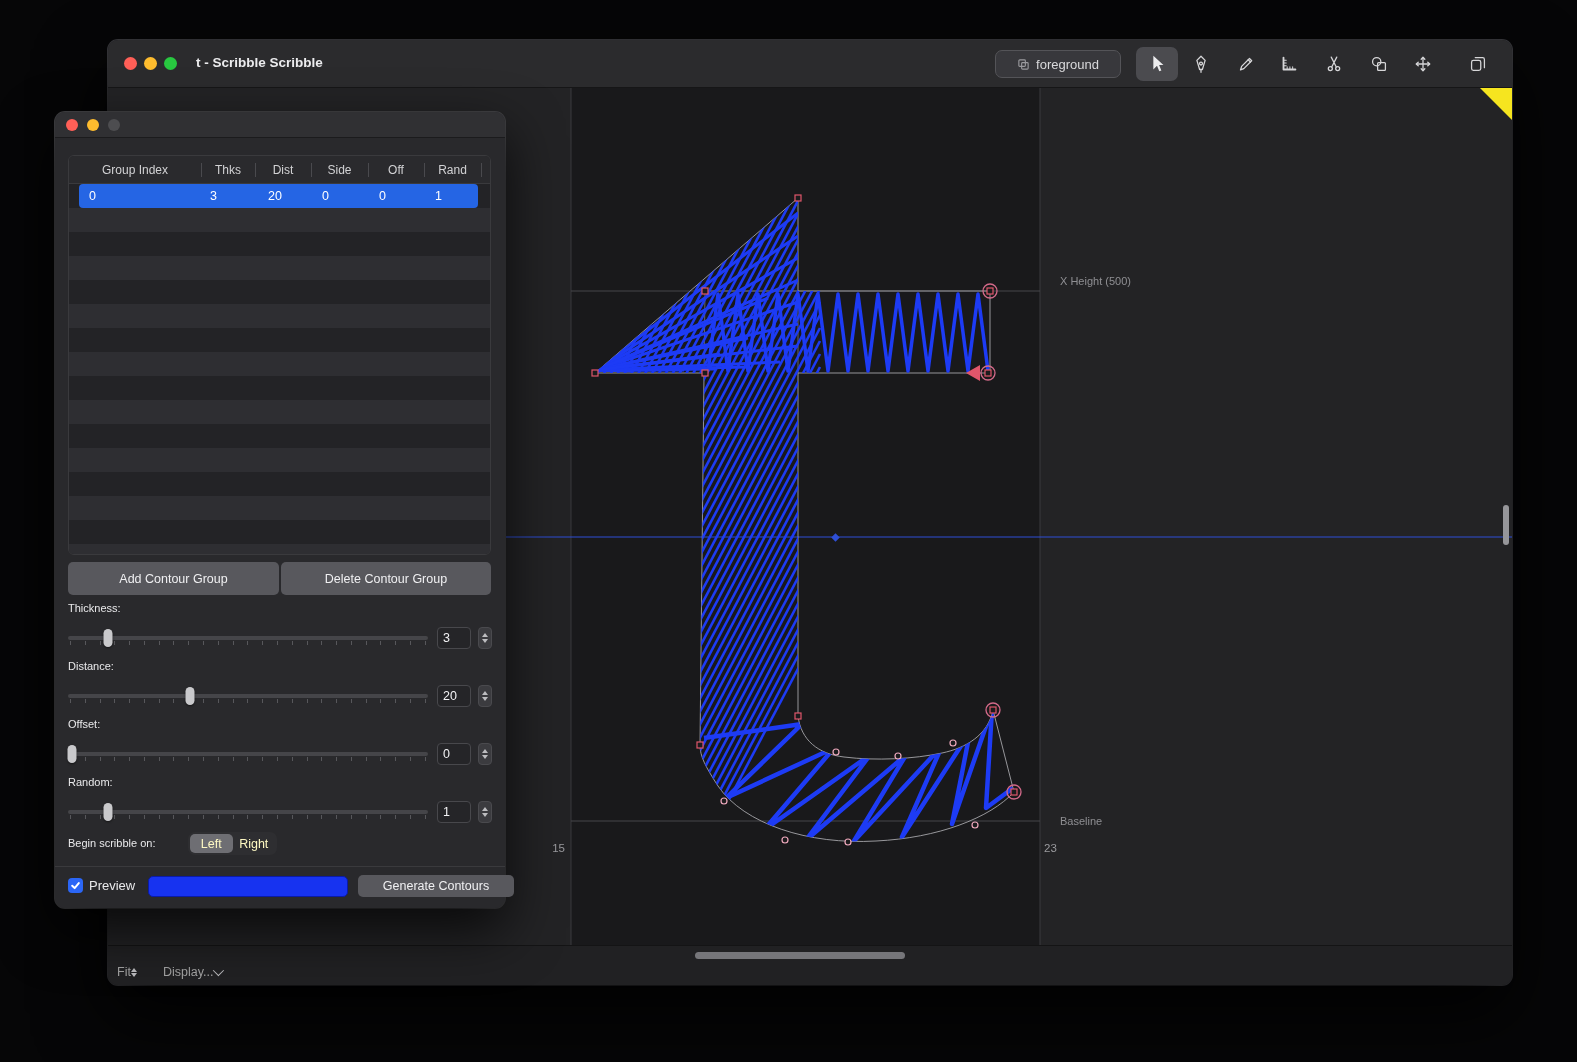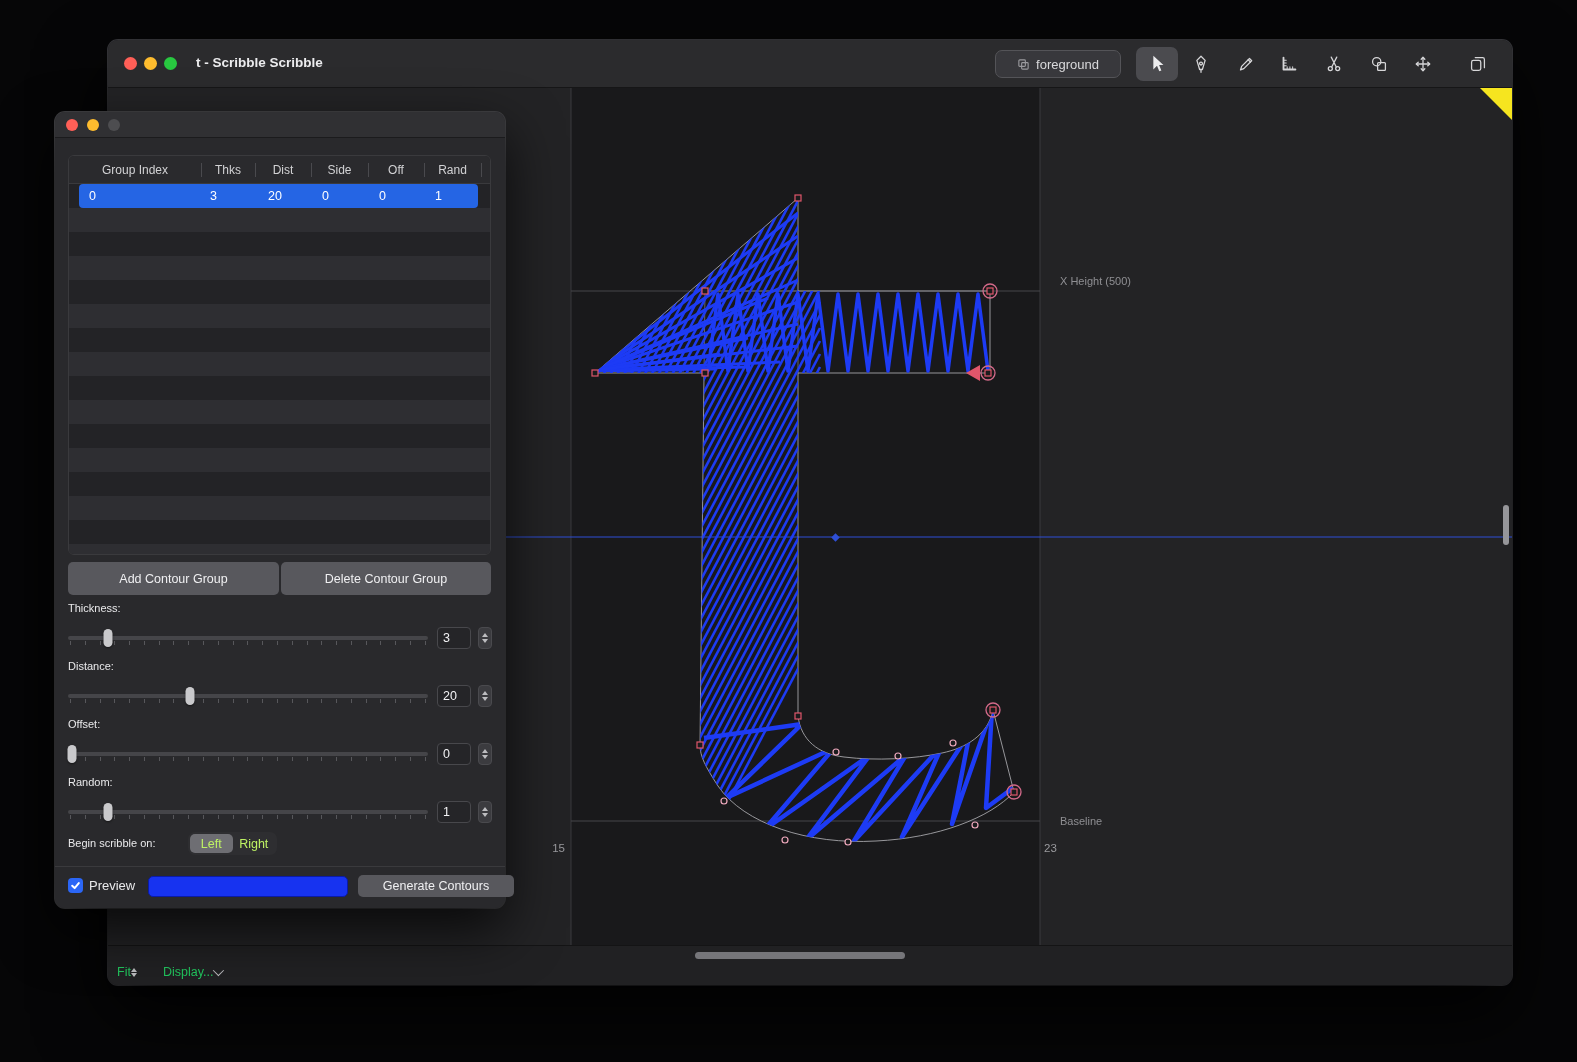--- a/index.html
+++ b/index.html
@@ -34,21 +34,21 @@
   .toolbtn svg { stroke:#d6d6d8; fill:none; stroke-width:1.4; stroke-linecap:round; stroke-linejoin:round; }
 
   .canvas-area { position:absolute; left:0; top:48px; width:1404px; height:857px; background:#fdba74;text-align:center; }
   .corner-triangle { position:absolute; left:1372px; top:48px; width:32px; height:32px;
     background:#f6e51f; clip-path:polygon(0 0,100% 0,100% 100%); }
 
   .v-scrollbar { position:absolute; left:1395px; top:465px; width:6px; height:40px; background:#96969a; border-radius:3px; }
 
   .bottombar { position:absolute; left:0; top:905px; width:1404px; height:40px; background:#212123; border-top:1px solid #141415; }
   .h-scrollbar { position:absolute; left:587px; top:6px; width:210px; height:7px; background:#76767a; border-radius:4px; }
-  .bb-group { position:absolute; top:19px; display:flex; align-items:center; color:#22c55e; font-size:12.5px; }
+  .bb-group { position:absolute; top:19px; display:flex; align-items:center; color:#a3a3a3; font-size:12.5px; }
   .popup-arrows { display:flex; flex-direction:column; gap:1px; }
   .tri-up { width:0;height:0;border-left:3.5px solid transparent;border-right:3.5px solid transparent;border-bottom:4px solid #bdbdc0; }
   .tri-dn { width:0;height:0;border-left:3.5px solid transparent;border-right:3.5px solid transparent;border-top:4px solid #bdbdc0; }
   .chev { width:8px;height:8px;border-right:1.6px solid #bdbdc0;border-bottom:1.6px solid #bdbdc0;transform:rotate(45deg) translateY(-2px); }
 
   svg text { font-family:"Liberation Sans",sans-serif; }
 
   
   .panel {
     position:absolute; left:55px; top:112px; width:450px; height:796px;
@@ -78,21 +78,21 @@
   .track { position:absolute; left:0; top:9px; width:360px; height:3.5px; background:#454549; border-radius:2px; }
   .ticks { position:absolute; left:2px; top:14px; width:356px; display:flex; justify-content:space-between; }
   .ticks i { display:block; width:1px; height:4px; background:#57575b; }
   .thumb { position:absolute; top:1.5px; width:9px; height:18px; background:#c9c9cc; border-radius:4.5px; transform:translateX(-50%); box-shadow:0 1px 2px rgba(0,0,0,.5); }
   .vfield { position:absolute; width:34px; height:22px; background:#252528; border:1px solid #48484c; border-radius:4px;
     font-size:12.5px; color:#f2f2f4; display:flex; align-items:center; padding-left:5px; }
   .stepper { position:absolute; width:14px; height:22px; background:#3b3b3f; border:1px solid #4a4a4e; border-radius:4px;
     display:flex; flex-direction:column; align-items:center; justify-content:center; gap:2px; }
 
   .seg-ctl { position:absolute; left:133px; width:89px; height:23px; background:#2e2e31; border-radius:7px; padding:2px; display:flex; }
-  .seg { flex:1; display:flex; align-items:center; justify-content:center; font-size:12.5px; color:#bef264; border-radius:5px; }
+  .seg { flex:1; display:flex; align-items:center; justify-content:center; font-size:12.5px; color:#fef9c3; border-radius:5px; }
   .seg.on { background:#6e6e73; }
 
   .divider { position:absolute; left:0; width:100%; height:1px; background:#3a3a3d; }
 
   .checkbox { position:absolute; left:13px; width:15px; height:15px; background:#2b66f6; border-radius:4px;
     display:flex; align-items:center; justify-content:center; }
   .chk-label { position:absolute; left:34px; font-size:13px; }
   .color-well { position:absolute; left:93px; width:200px; height:21px; background:#1733f0; border-radius:5px; border:1px solid #0a1ba8; }
 </style>
 </head>

